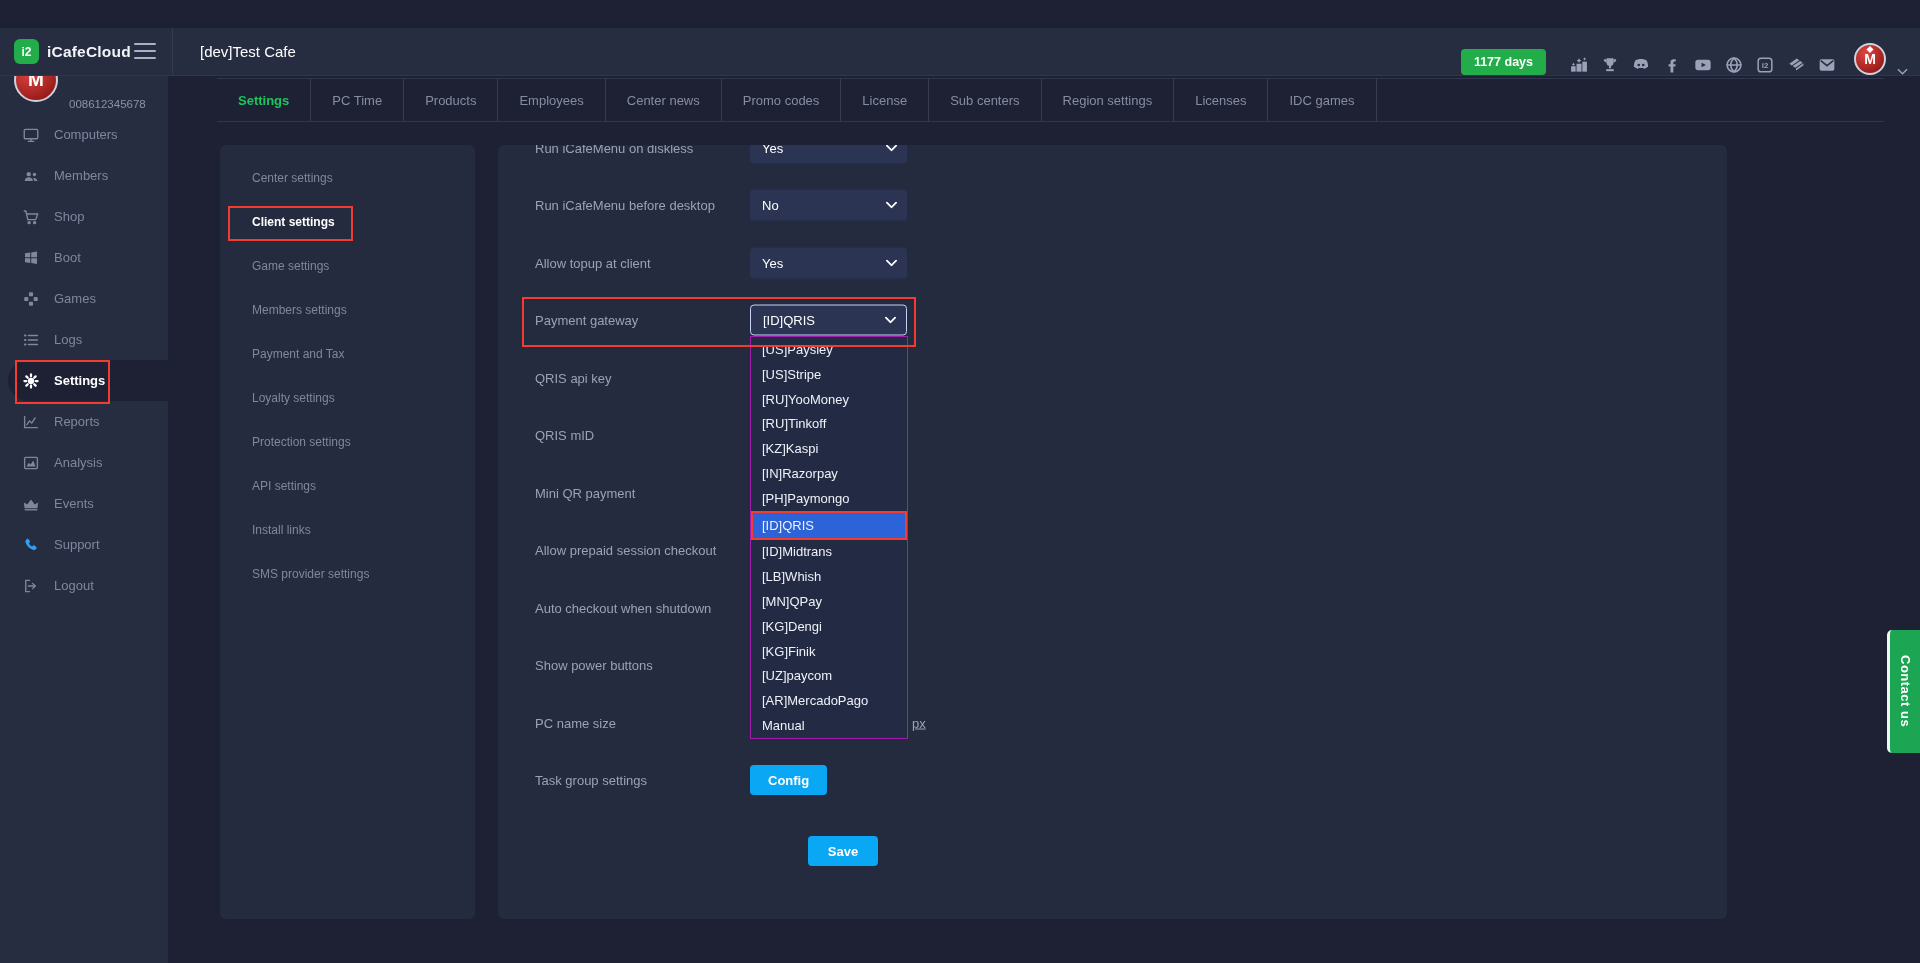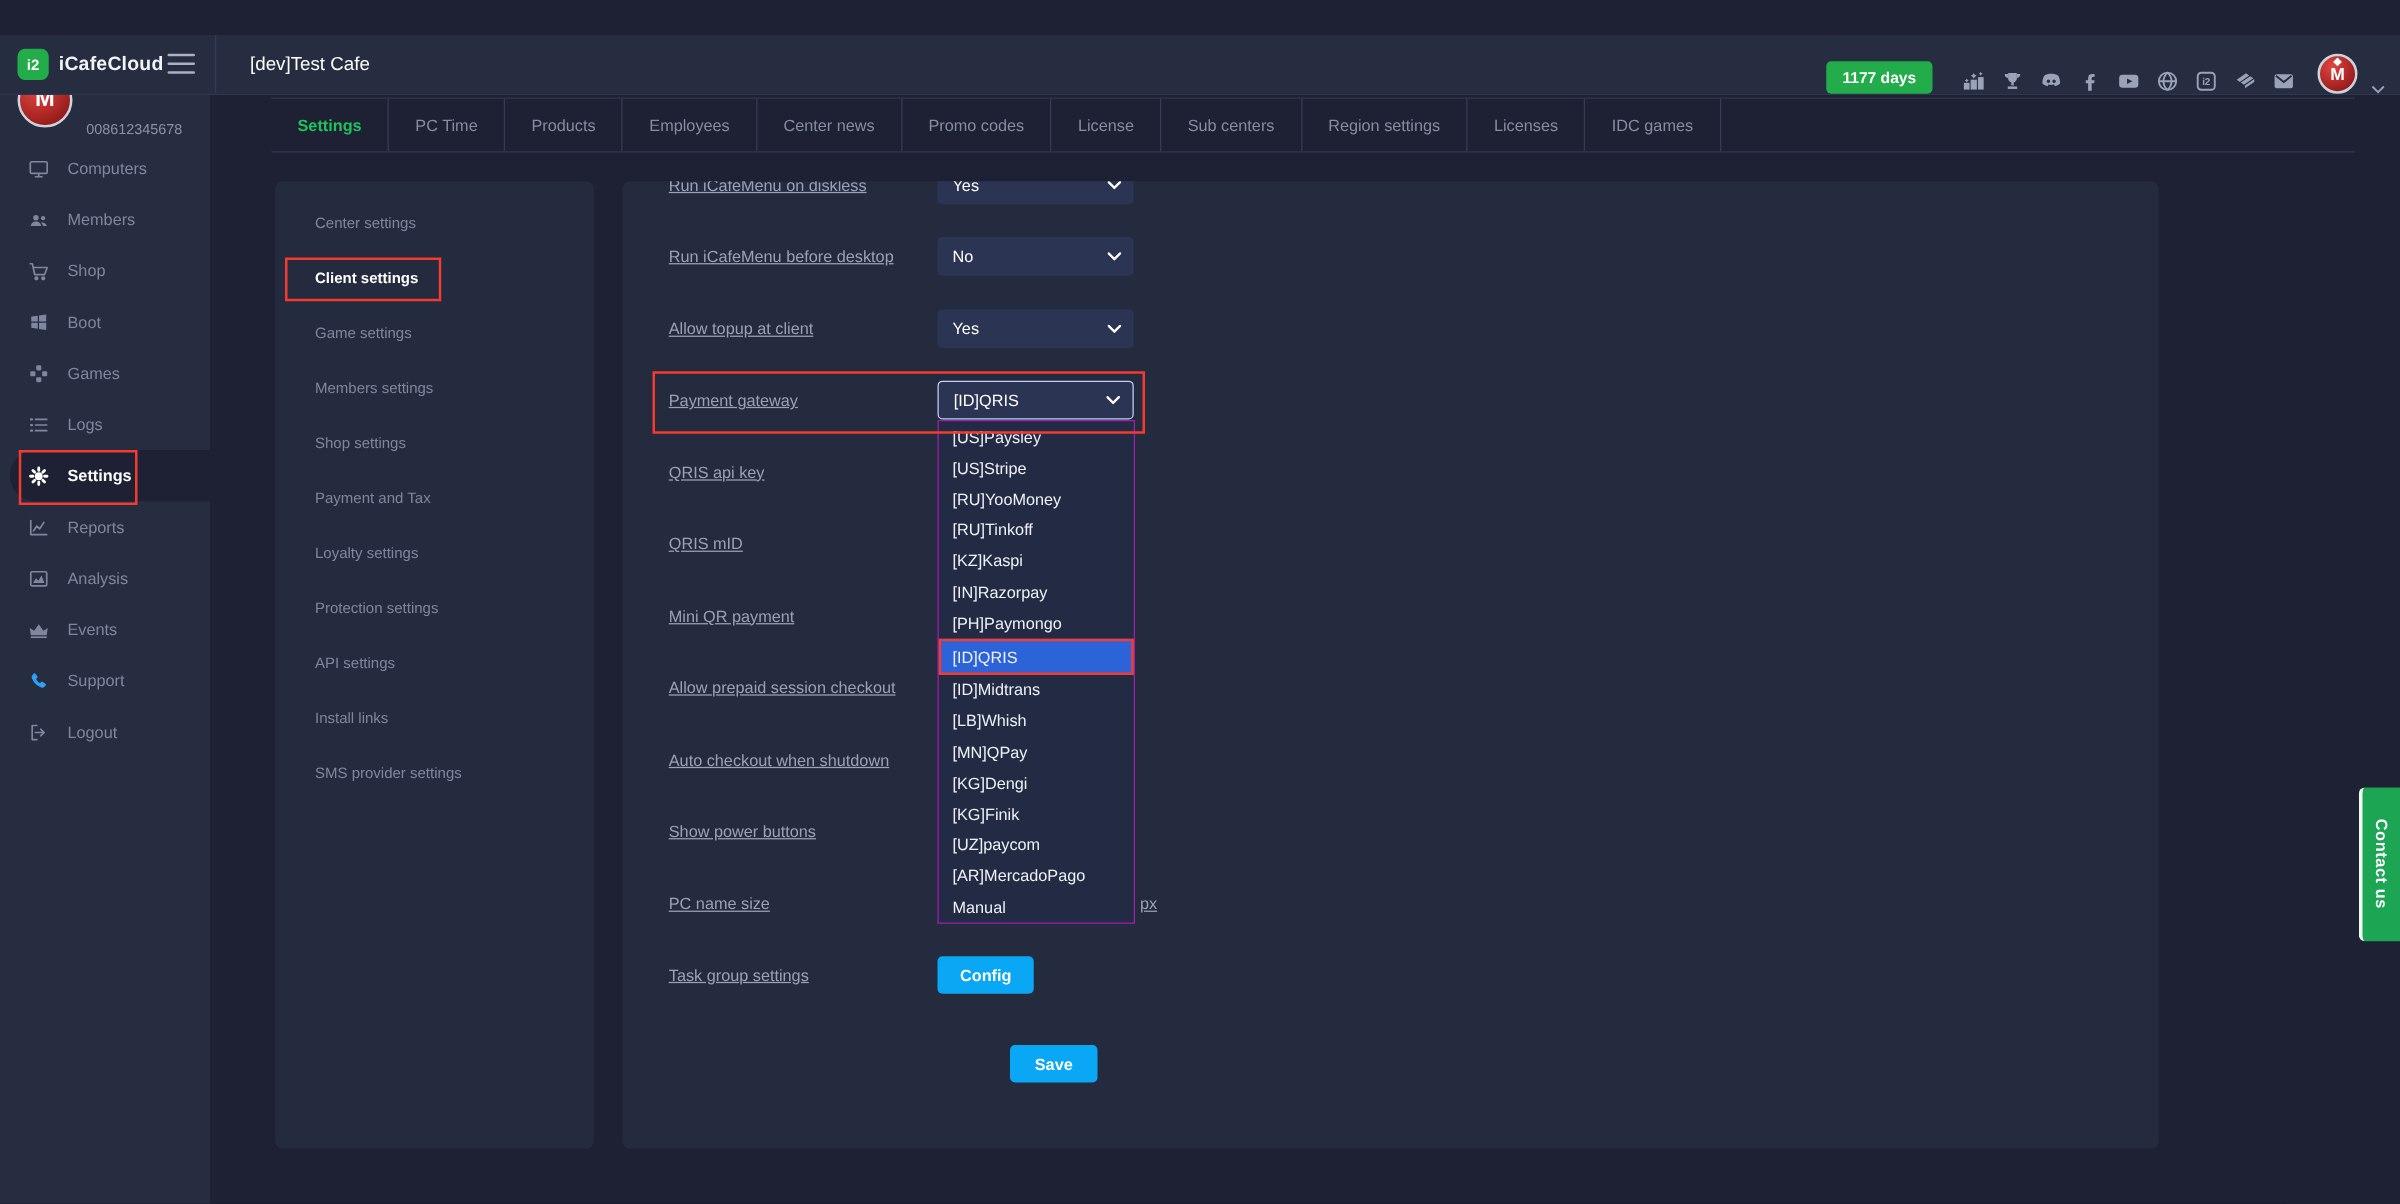--- a/index.html
+++ b/index.html
@@ -63,21 +63,21 @@
   .submenu-list{position:absolute;top:11px;left:0;right:0;}
   .submenu-item{height:44px;display:flex;align-items:center;padding-left:32px;color:#7e879e;
                 font-size:12px;cursor:pointer;}
   .submenu-item.active{color:#fff;font-weight:700;}
   .submenu-annotation{left:8px;top:61px;width:121px;height:31px;}
 
   .form-panel{left:330px;width:1229px;overflow:hidden;}
   .form-rows{position:absolute;top:-26px;left:0;right:0;}
   .form-row{height:57.5px;position:relative;}
   .form-label{position:absolute;left:37px;top:50%;transform:translateY(-50%);
-              color:#9aa2b6;font-size:13px;white-space:nowrap;text-decoration:underline;}
+              color:#9aa2b6;font-size:13px;white-space:nowrap;}
   .control-slot{position:absolute;left:252px;top:50%;transform:translateY(-50%);}
   .select{width:157px;height:31px;background:#2b3452;border-radius:4px;color:#fff;font-size:13px;
           display:flex;align-items:center;justify-content:space-between;padding:0 10px 0 12px;
           box-sizing:border-box;cursor:pointer;}
   .select.focused{border:1.5px solid #c4d0f7;}
   .select .chevron{display:inline-flex;margin-left:8px;}
   .suffix{position:absolute;left:414px;top:50%;transform:translateY(-50%);color:#9aa2b6;font-size:13px;text-decoration:underline;}
   .btn-primary{background:var(--accent-blue,#0aa7f5);color:#fff;border:none;border-radius:4px;
                font-size:13px;font-weight:600;height:30px;padding:0 18px;cursor:pointer;
                font-family:inherit;}
@@ -361,23 +361,20 @@
           <div class="submenu-item active">
             <span>Client settings</span>
           </div>
           <div class="submenu-item">
             <span>Game settings</span>
           </div>
           <div class="submenu-item">
             <span>Members settings</span>
           </div>
           <div class="submenu-item">
-            <span>Shop settings</span>
-          </div>
-          <div class="submenu-item">
             <span>Payment and Tax</span>
           </div>
           <div class="submenu-item">
             <span>Loyalty settings</span>
           </div>
           <div class="submenu-item">
             <span>Protection settings</span>
           </div>
           <div class="submenu-item">
             <span>API settings</span>

